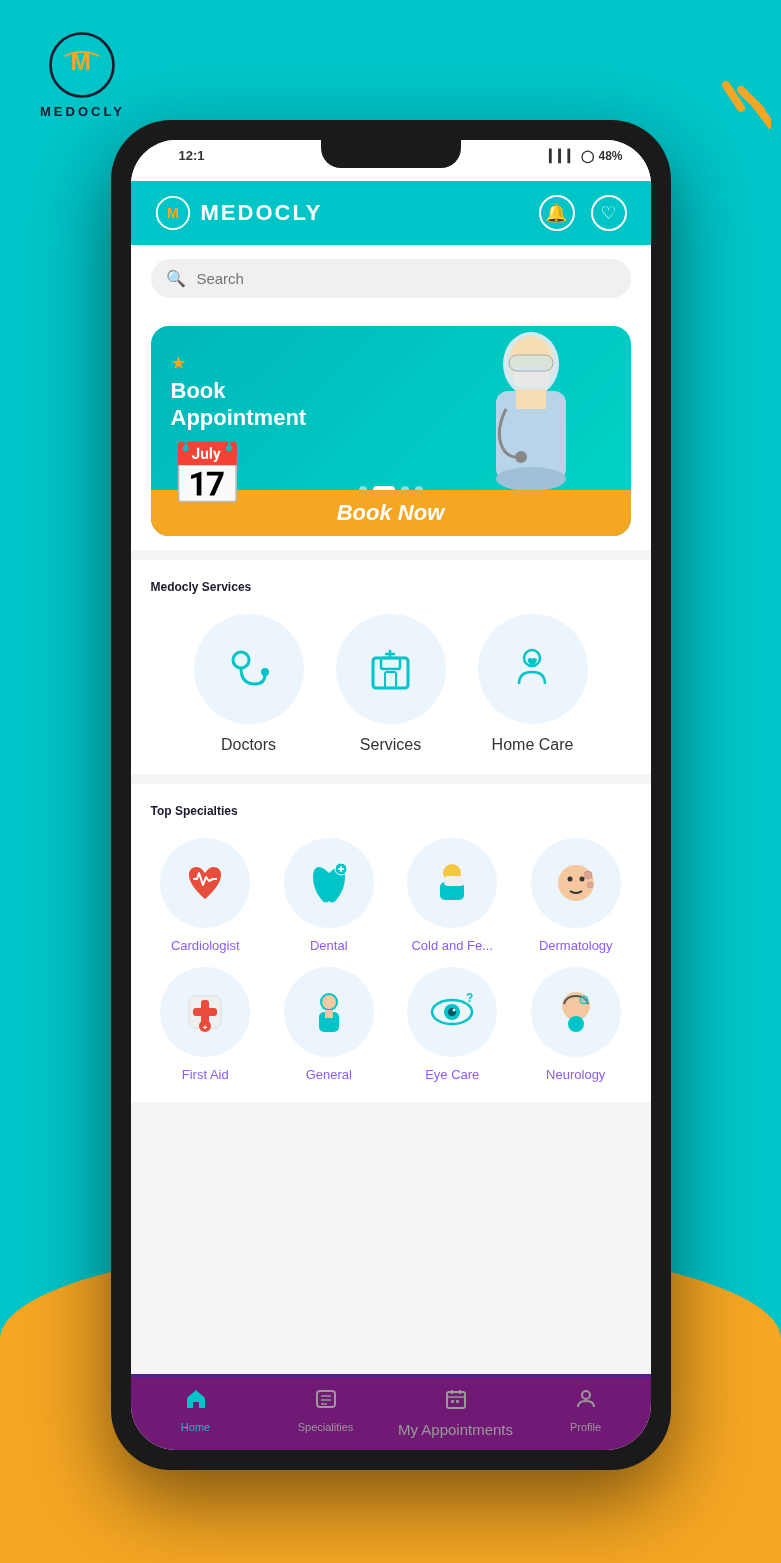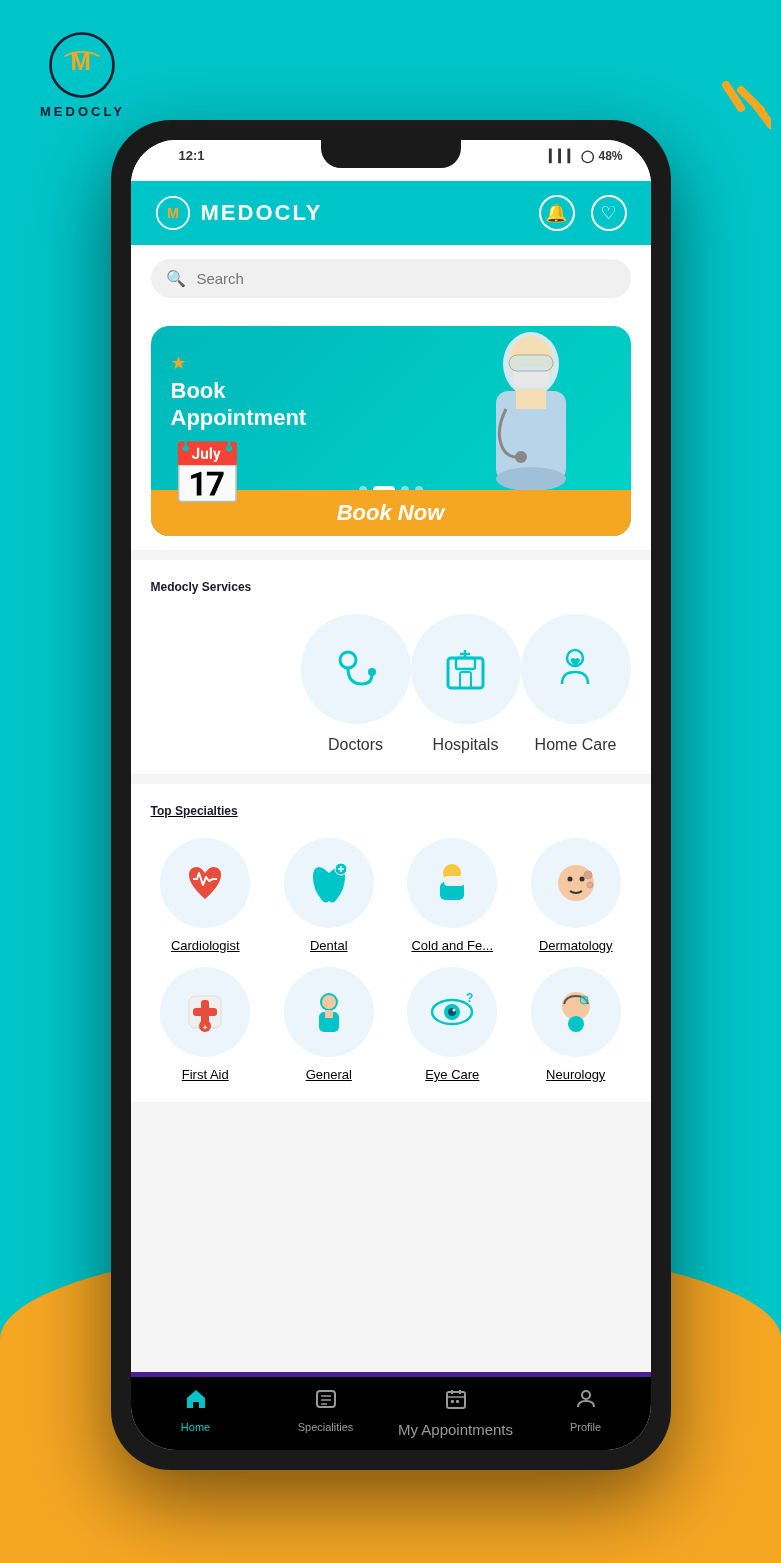--- a/index.html
+++ b/index.html
@@ -252,21 +252,22 @@
       margin-top: 10px;
     }
     .section-title {
       font-size: 12px;
       font-weight: 800;
       color: #1a1a2e;
       margin-bottom: 20px;
     }
     .services-grid {
       display: flex;
-      justify-content: flex-end;
+      justify-content: center;
+      gap: 32px;
     }
     .service-item {
       display: flex;
       flex-direction: column;
       align-items: center;
       gap: 12px;
       cursor: pointer;
     }
     .service-circle {
       width: 110px;
@@ -282,21 +283,20 @@
       font-size: 16px;
       color: #333;
       font-weight: 500;
     }
 
     
     .specialties-section {
       background: white;
       padding: 20px;
       margin-top: 10px;
-      text-decoration: underline;
     }
     .specialties-grid {
       display: grid;
       grid-template-columns: repeat(4, 1fr);
       gap: 14px;
     }
     .specialty-item {
       display: flex;
       flex-direction: column;
       align-items: center;
@@ -309,30 +309,30 @@
       border-radius: 50%;
       background: #EBF5FB;
       display: flex;
       align-items: center;
       justify-content: center;
       font-size: 36px;
       overflow: hidden;
     }
     .specialty-label {
       font-size: 13px;
-      color: #000000;
+      color: #8b5cf6;
       text-align: center;
       font-weight: 500;
     }
 
     
     .bottom-nav {
-      background: #000000;
-      display: flex;
-      border-top: 5px solid #4c1d95;
+      background: #701a75;
+      display: flex;
+      border-top: 3px solid #4c1d95;
       flex-shrink: 0;
     }
     .nav-item {
       flex: 1;
       display: flex;
       flex-direction: column;
       align-items: center;
       padding: 10px 0 12px;
       gap: 4px;
       cursor: pointer;
@@ -472,21 +472,21 @@
           <div class="service-item">
             <div class="service-circle">
               <svg width="55" height="55" viewBox="0 0 55 55">
                 <rect x="10" y="16" width="35" height="30" rx="3" fill="none" stroke="#00C5C8" stroke-width="3"></rect>
                 <rect x="18" y="16" width="19" height="11" rx="2" fill="none" stroke="#00C5C8" stroke-width="2.5"></rect>
                 <rect x="22" y="30" width="11" height="16" rx="2" fill="none" stroke="#00C5C8" stroke-width="2"></rect>
                 <line x1="27" y1="8" x2="27" y2="16" stroke="#00C5C8" stroke-width="2.5"></line>
                 <line x1="22" y1="12" x2="32" y2="12" stroke="#00C5C8" stroke-width="2.5"></line>
               </svg>
             </div>
-            <span class="service-label">Hospitals</span>
+            <span class="service-label">Services</span>
           </div>
 
           <div class="service-item">
             <div class="service-circle">
               <svg width="55" height="55" viewBox="0 0 55 55">
 
                 <circle cx="27" cy="16" r="8" fill="none" stroke="#00C5C8" stroke-width="2.5"></circle>
                 <path d="M14 42 Q14 30 27 30 Q40 30 40 42" fill="none" stroke="#00C5C8" stroke-width="2.5"></path>
                 <path d="M27 22 Q30 19 33 22 Q36 25 27 32 Q18 25 21 22 Q24 19 27 22Z" fill="#00C5C8" transform="translate(0 -4) scale(0.7) translate(12 8)"></path>
               </svg>

